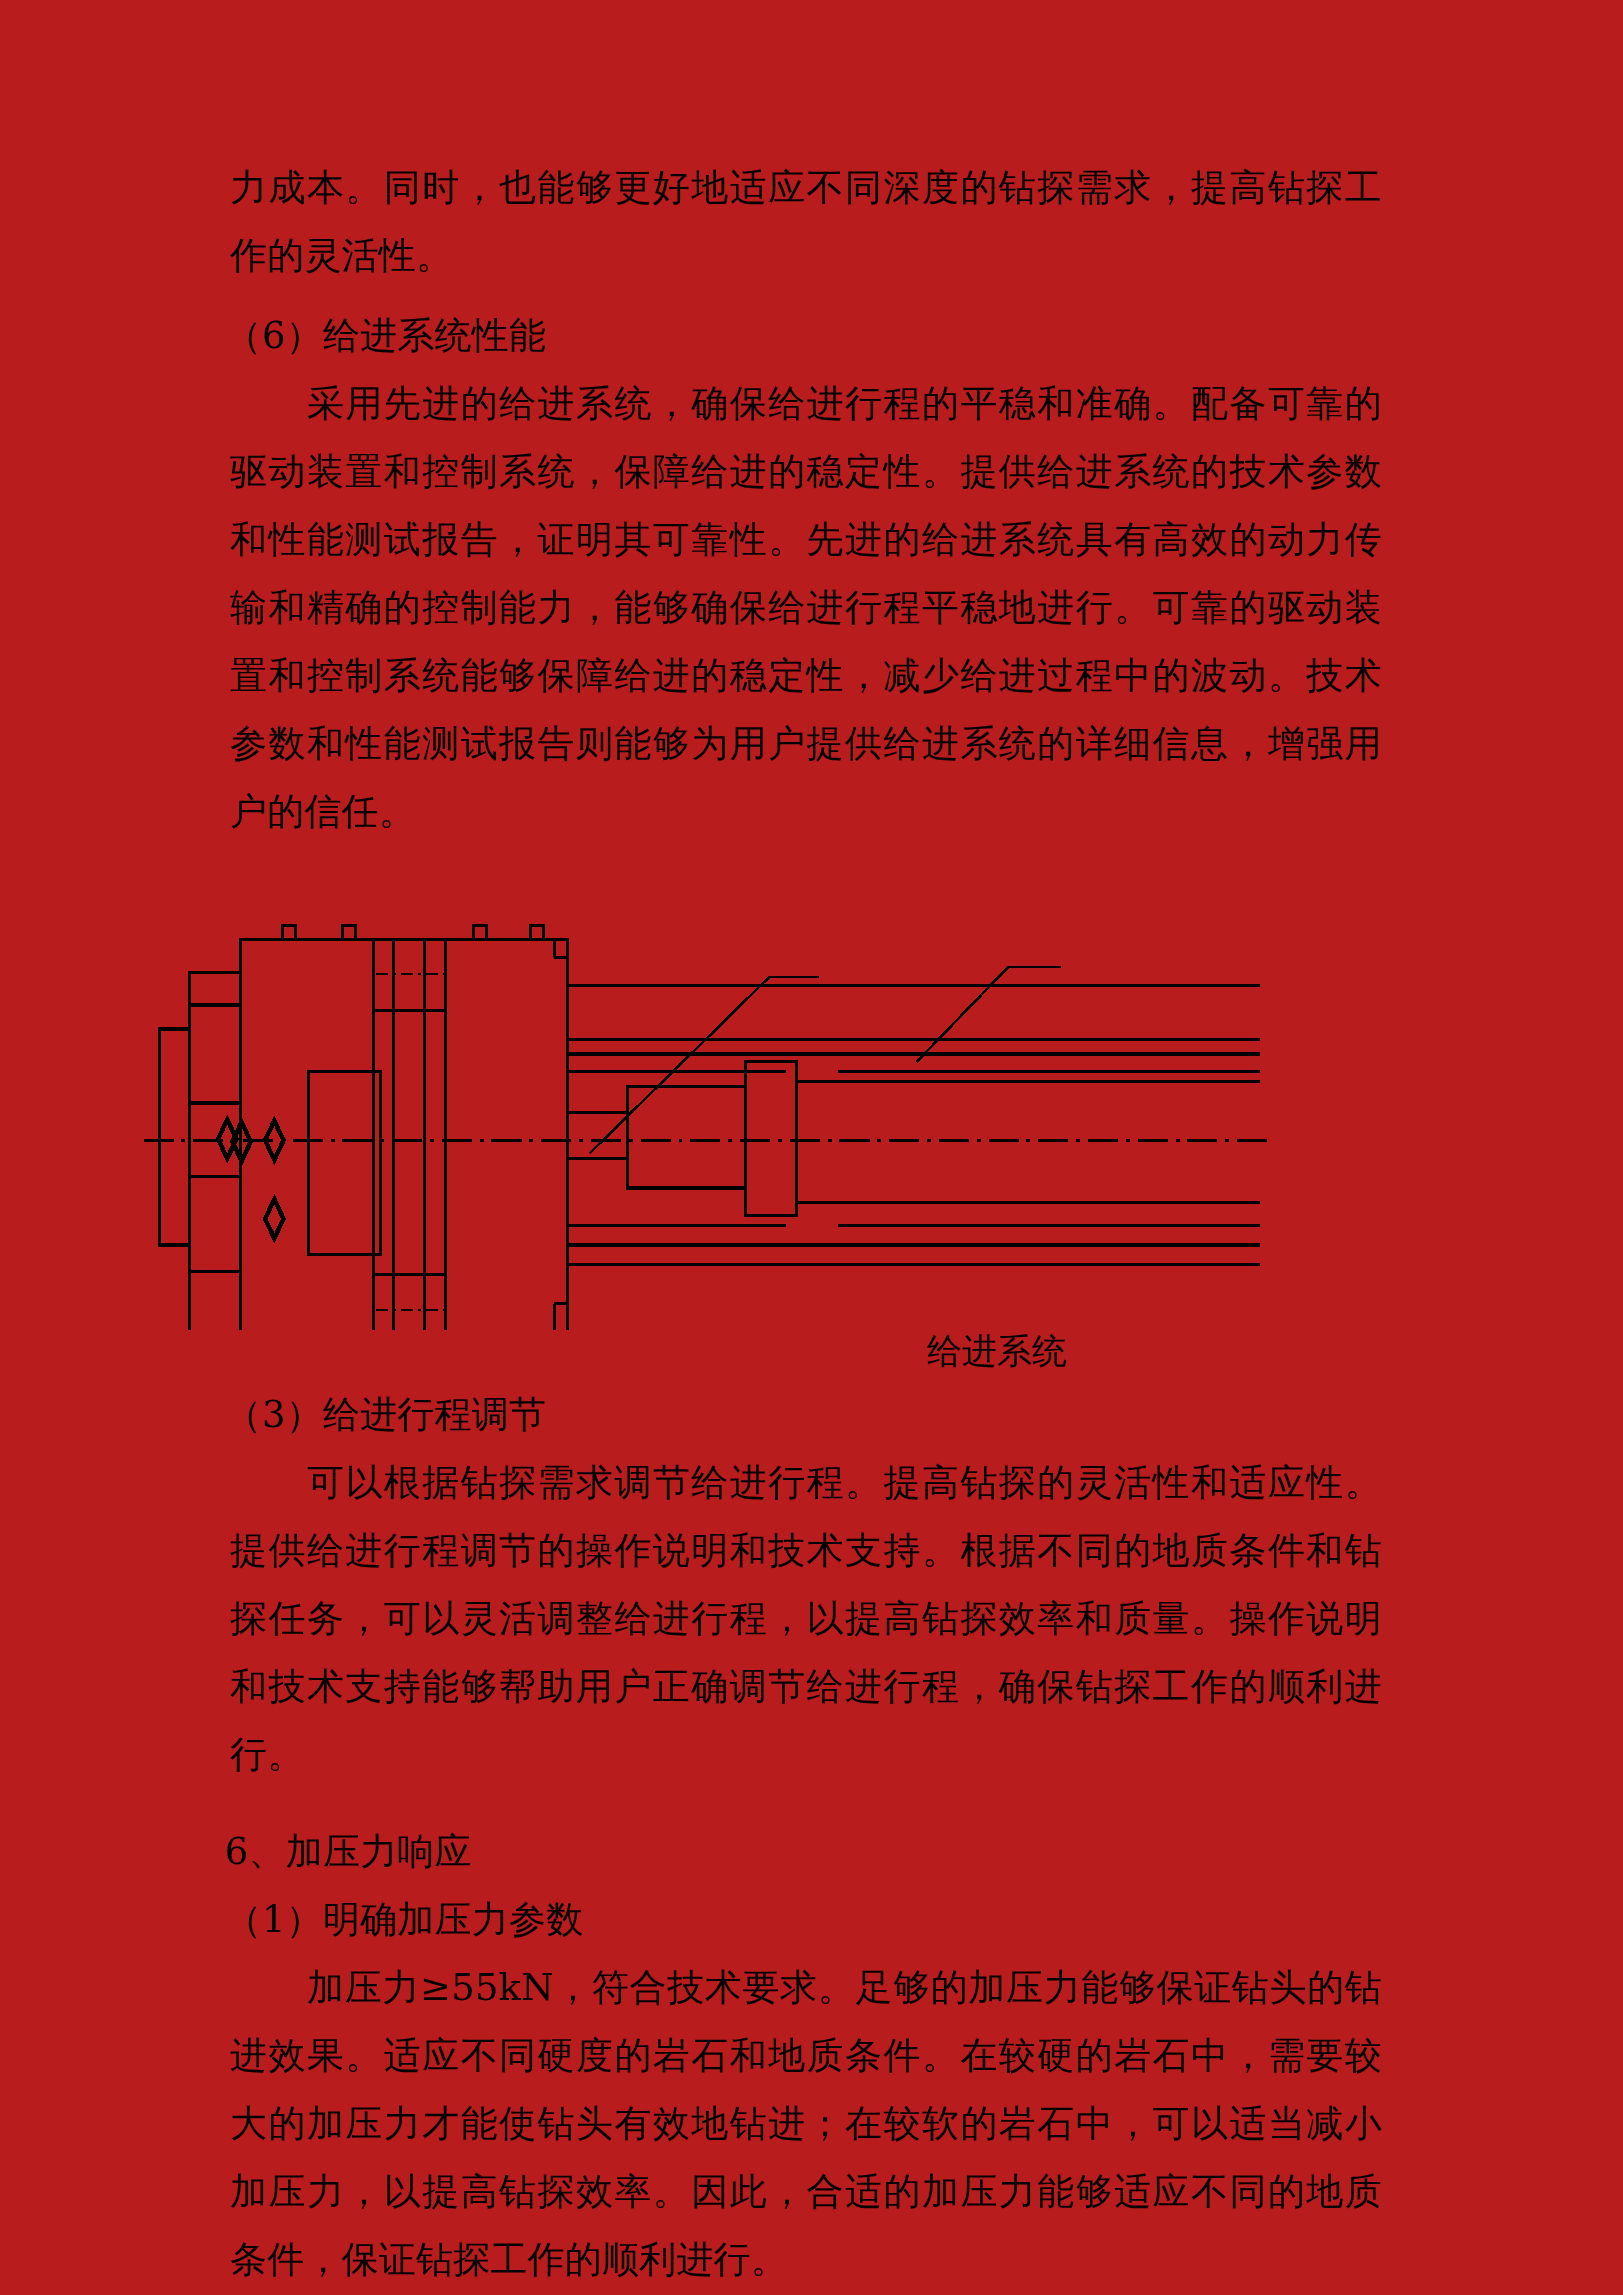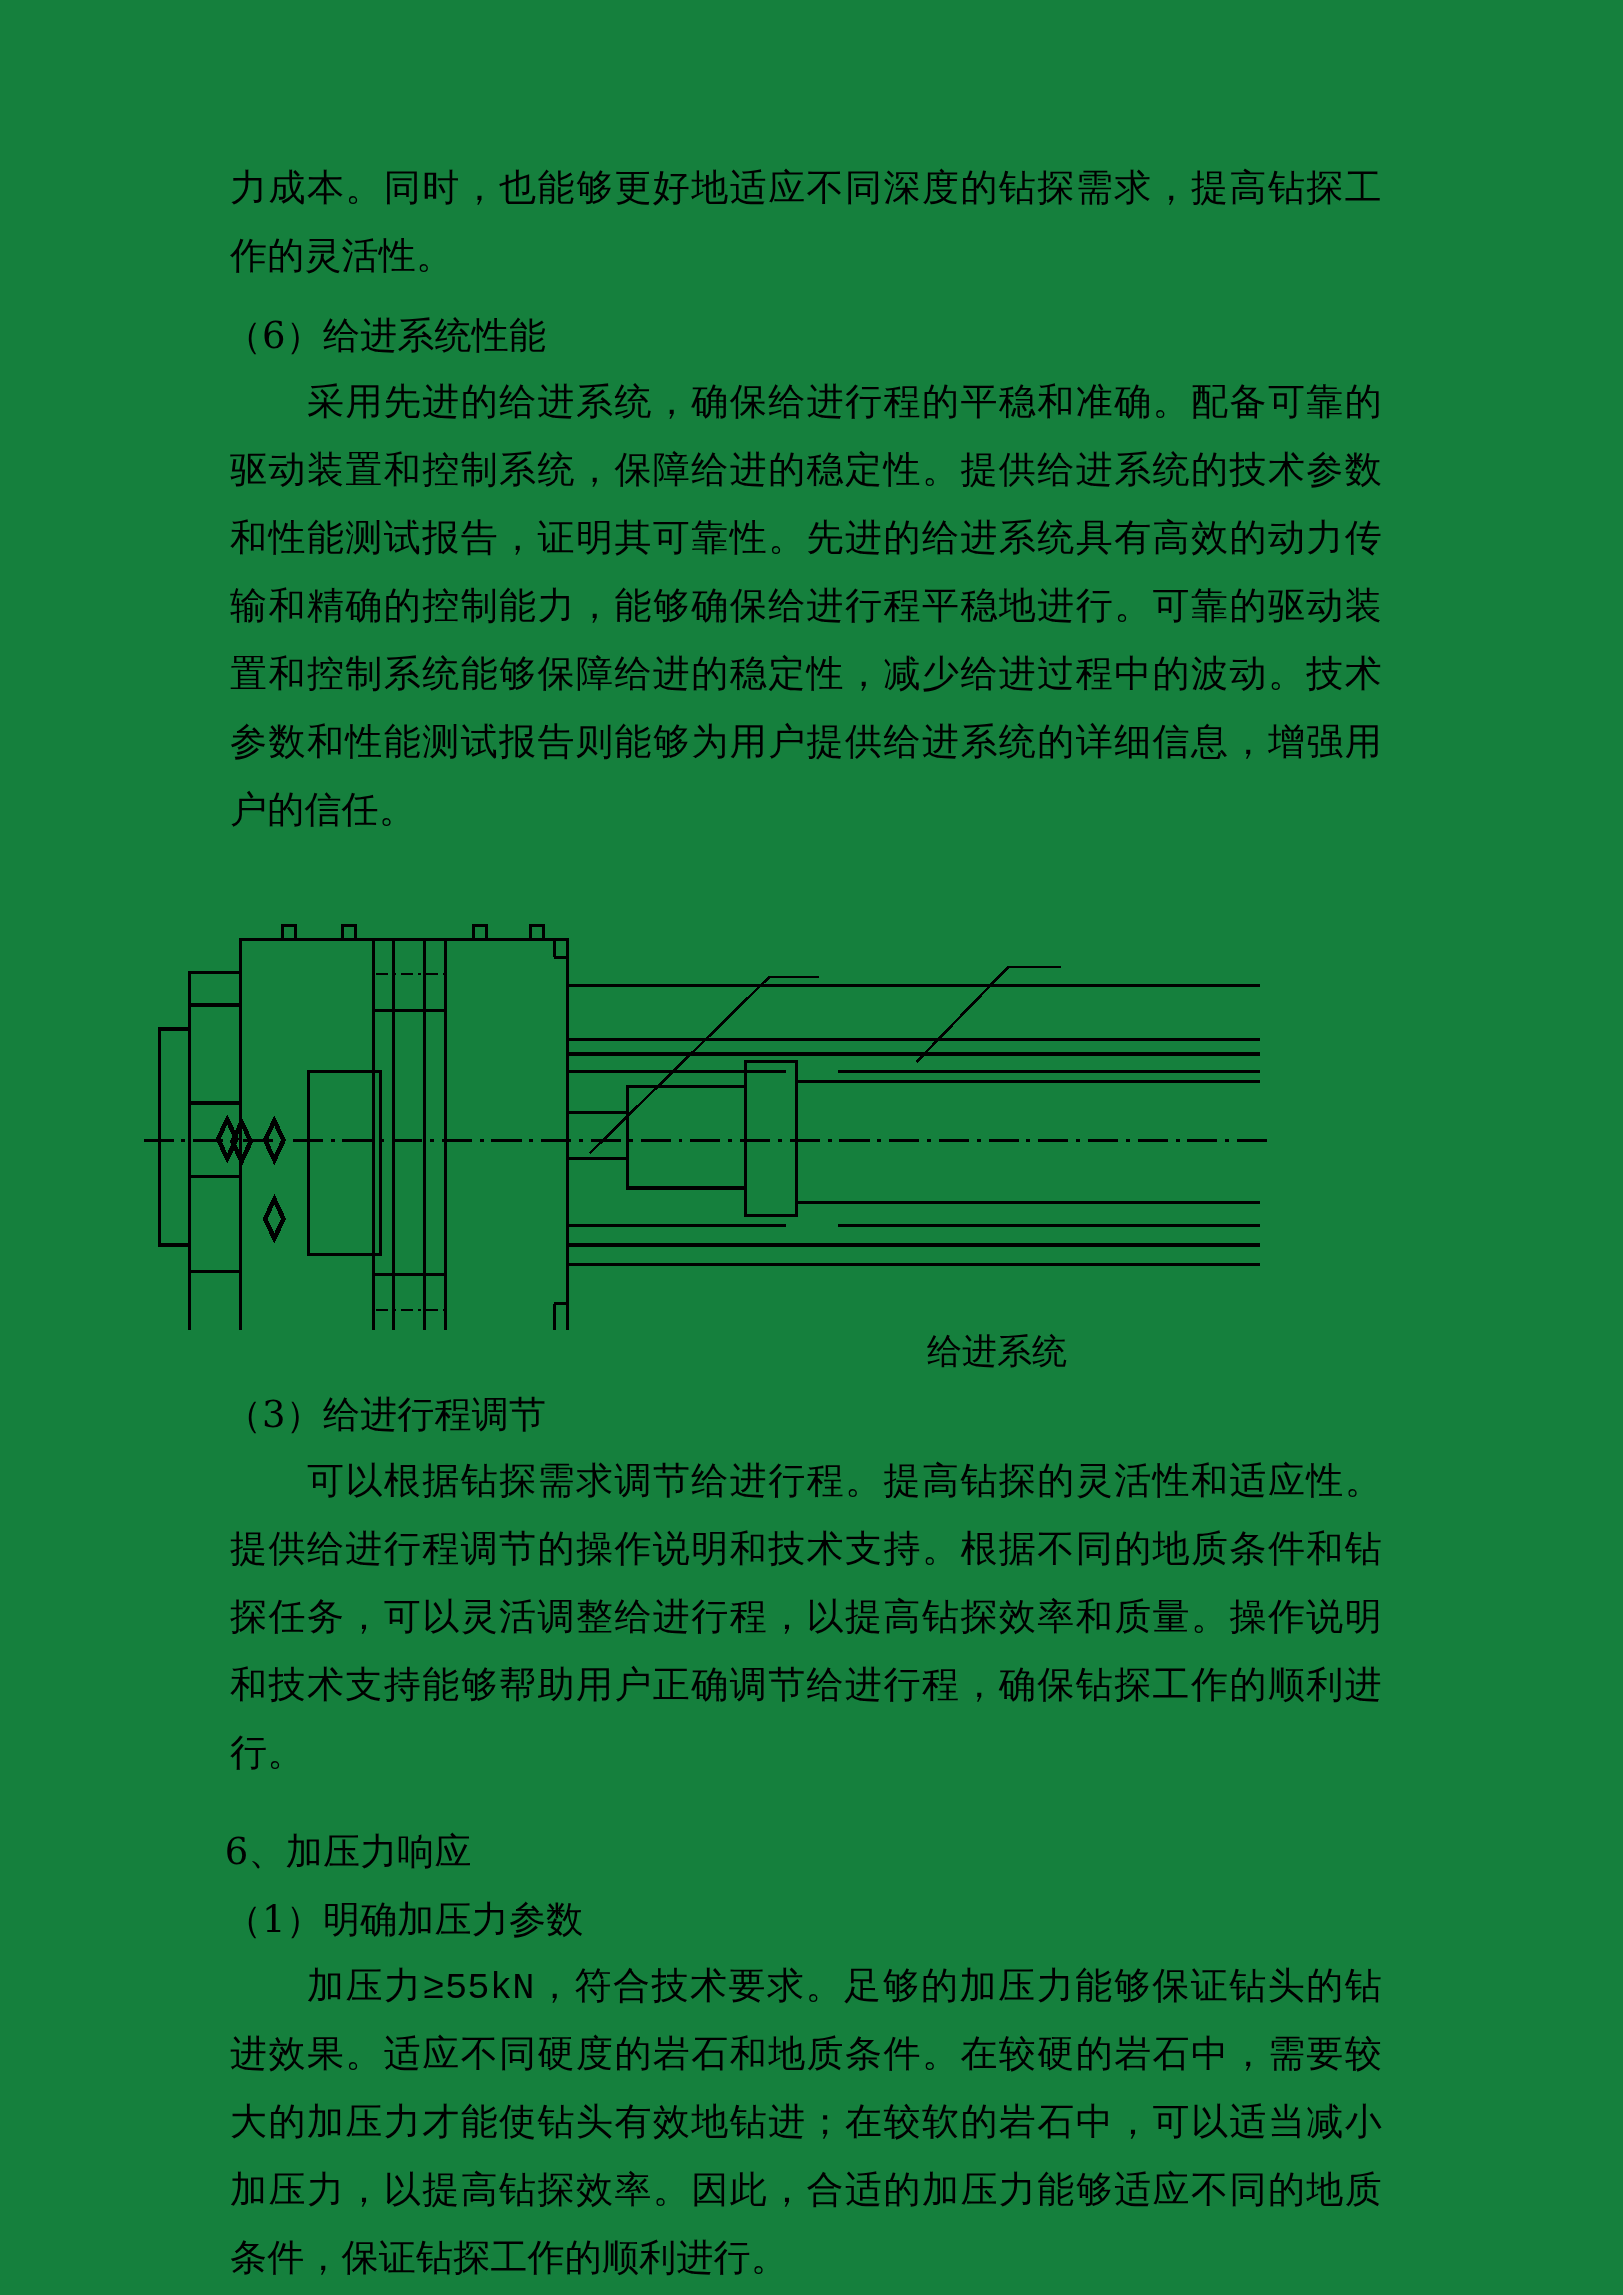--- a/index.html
+++ b/index.html
@@ -8,21 +8,21 @@
     padding: 0;
     background: #ffffff;
   }
   body {
     font-family: "DejaVu Serif", "Liberation Serif", serif;
   }
   .page {
     position: relative;
     width: 1623px;
     height: 2295px;
-    background: #15803d;
+    background: #b91c1c;
     overflow: hidden;
     box-sizing: border-box;
   }
   .content {
     position: absolute;
     left: 230px;
     top: 154px;
     width: 1152px;
   }
   .para {
@@ -31,21 +31,20 @@
     color: #000000;
     text-align: justify;
     text-justify: inter-character;
     letter-spacing: 0.2px;
     margin: 0;
     text-align-last: left;
     word-break: break-all;
   }
   .para.indent {
     text-indent: 77px;
-    font-family: Liberation Mono, monospace;
   }
   .para.heading {
     text-indent: 0;
     margin-left: -5.2px;
   }
   .spacer-sm { height: 11.8px; }
   .spacer-md { height: 29px; }
 
   
   .figure {

